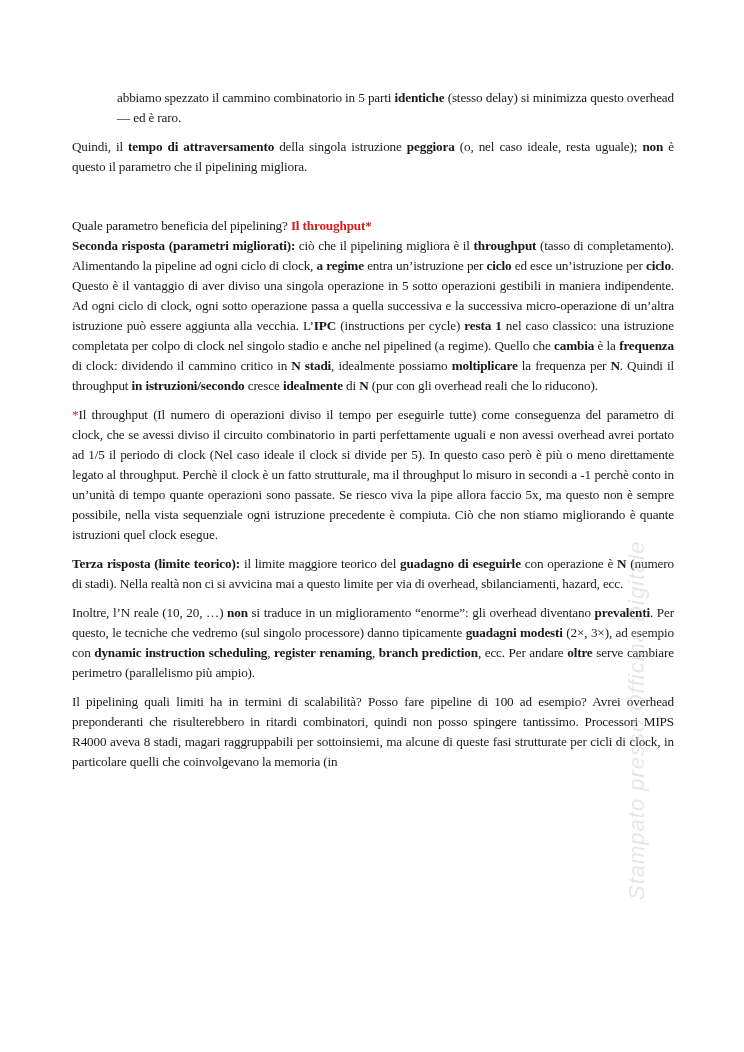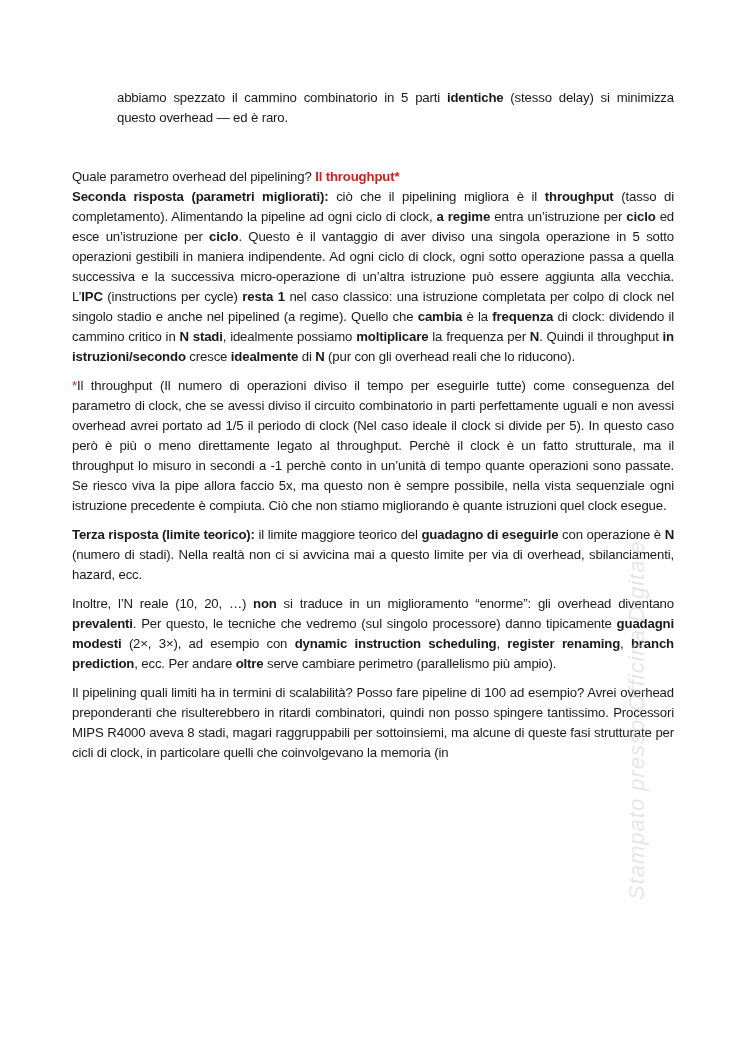--- a/index.html
+++ b/index.html
@@ -2,46 +2,47 @@
 <html><head>
 <meta charset="utf-8">
 <style>
   html, body { margin: 0; padding: 0; background: #ffffff; }
   body { width: 744px; height: 1052px; position: relative; overflow: hidden; }
   .page {
     position: absolute; left: 72px; top: 88px; width: 602px;
     font-family: "Liberation Sans", sans-serif; font-size: 13.2px;
     color: #1a1a1a; line-height: 20px; letter-spacing: -0.15px;
   }
-  .para { margin: 0 0 9px 0; text-align: justify; }
+  .para { margin: 0 0 9px 0; text-align: justify; font-family: Liberation Serif, serif; }
   .para.tight { margin-bottom: 0; }
   .indent { padding-left: 45px; }
   b { font-weight: bold; }
   .red { color: #cc1f1f; font-weight: bold; margin-top: 16px; }
   .ast { color: #cc1f1f; }
   .gap { height: 30px; }
   .watermark {
     position: absolute; left: 624px; top: 520px; width: 400px; height: 30px;
     transform-origin: 0 0; transform: rotate(-90deg) translate(-380px, 0);
     font-family: "Liberation Sans", sans-serif; font-size: 22px; color: #c8c8c8;
     opacity: 0.45; white-space: nowrap; font-style: italic; letter-spacing: 1px;
   }
 </style>
 </head>
 <body>
 
 <div class="page">
 
   <p class="para indent"><span>abbiamo spezzato il cammino combinatorio in 5 parti </span><b>identiche</b><span> (stesso delay) si minimizza questo overhead — ed è raro.</span></p>
 
+  <p class="para"><span>Quindi, il </span><b>tempo di attraversamento</b><span> della singola istruzione </span><b>peggiora</b><span> (o, nel caso ideale, resta uguale); </span><b>non</b><span> è questo il parametro che il pipelining migliora.</span></p>
 
   <div class="gap"></div>
 
 
-  <p class="para tight"><span>Quale parametro overhead del pipelining? </span><span class="red">Il throughput*</span></p>
+  <p class="para tight"><span>Quale parametro beneficia del pipelining? </span><span class="red">Il throughput*</span></p>
 
   <p class="para"><b>Seconda risposta (parametri migliorati):</b><span> ciò che il pipelining migliora è il </span><b>throughput</b><span> (tasso di completamento). Alimentando la pipeline ad ogni ciclo di clock, </span><b>a regime</b><span> entra un’istruzione per </span><b>ciclo</b><span> ed esce un’istruzione per </span><b>ciclo</b><span>. Questo è il vantaggio di aver diviso una singola operazione in 5 sotto operazioni gestibili in maniera indipendente. Ad ogni ciclo di clock, ogni sotto operazione passa a quella successiva e la successiva micro-operazione di un’altra istruzione può essere aggiunta alla vecchia. L’</span><b>IPC</b><span> (instructions per cycle) </span><b>resta 1</b><span> nel caso classico: una istruzione completata per colpo di clock nel singolo stadio e anche nel pipelined (a regime). Quello che </span><b>cambia</b><span> è la </span><b>frequenza</b><span> di clock: dividendo il cammino critico in </span><b>N stadi</b><span>, idealmente possiamo </span><b>moltiplicare</b><span> la frequenza per </span><b>N</b><span>. Quindi il throughput </span><b>in istruzioni/secondo</b><span> cresce </span><b>idealmente</b><span> di </span><b>N</b><span> (pur con gli overhead reali che lo riducono).</span></p>
 
   <p class="para"><span class="ast">*</span><span>Il throughput (Il numero di operazioni diviso il tempo per eseguirle tutte) come conseguenza del parametro di clock, che se avessi diviso il circuito combinatorio in parti perfettamente uguali e non avessi overhead avrei portato ad 1/5 il periodo di clock (Nel caso ideale il clock si divide per 5). In questo caso però è più o meno direttamente legato al throughput. Perchè il clock è un fatto strutturale, ma il throughput lo misuro in secondi a -1 perchè conto in un’unità di tempo quante operazioni sono passate. Se riesco viva la pipe allora faccio 5x, ma questo non è sempre possibile, nella vista sequenziale ogni istruzione precedente è compiuta. Ciò che non stiamo migliorando è quante istruzioni quel clock esegue.</span></p>
 
 
   <p class="para"><b>Terza risposta (limite teorico):</b><span> il limite maggiore teorico del </span><b>guadagno di eseguirle</b><span> con operazione è </span><b>N</b><span> (numero di stadi). Nella realtà non ci si avvicina mai a questo limite per via di overhead, sbilanciamenti, hazard, ecc.</span></p>
 
   <p class="para"><span>Inoltre, l’N reale (10, 20, …) </span><b>non</b><span> si traduce in un miglioramento “enorme”: gli overhead diventano </span><b>prevalenti</b><span>. Per questo, le tecniche che vedremo (sul singolo processore) danno tipicamente </span><b>guadagni modesti</b><span> (2×, 3×), ad esempio con </span><b>dynamic instruction scheduling</b><span>, </span><b>register renaming</b><span>, </span><b>branch prediction</b><span>, ecc. Per andare </span><b>oltre</b><span> serve cambiare perimetro (parallelismo più ampio).</span></p>
 

